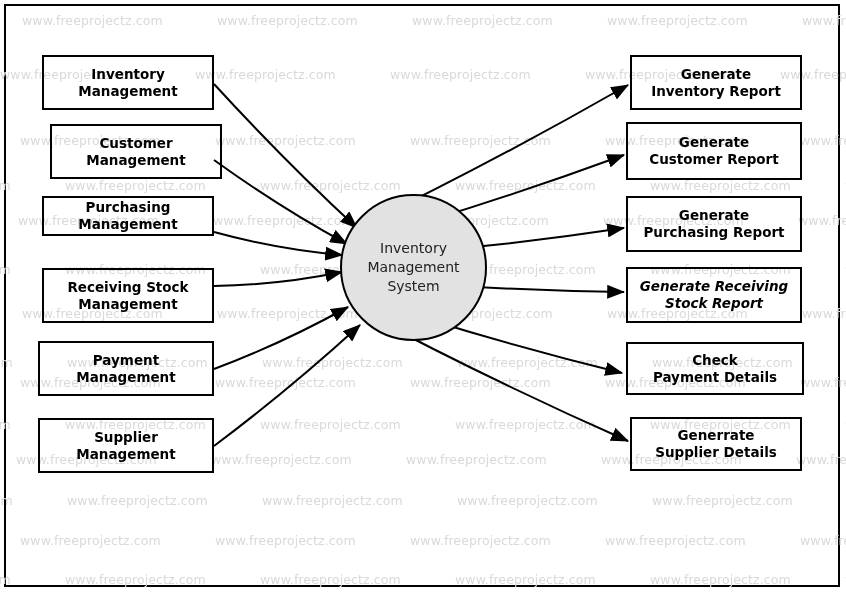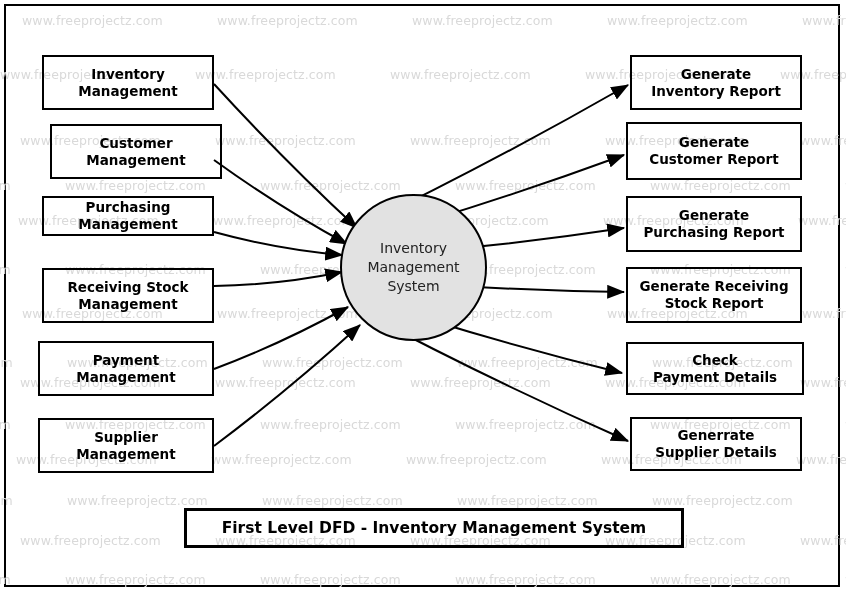--- a/index.html
+++ b/index.html
@@ -257,37 +257,34 @@
 Inventory Report</div>
       </div>
       <div class="node-box" style="left: 626px; top: 122px; width: 176px; height: 58px;">
         <div class="node-label">Generate
 Customer Report</div>
       </div>
       <div class="node-box" style="left: 626px; top: 196px; width: 176px; height: 56px;">
         <div class="node-label">Generate
 Purchasing Report</div>
       </div>
-      <div class="node-box" style="left: 626px; top: 267px; width: 176px; height: 56px;">
+      <div class="node-box" style="left: 626px; top: 267px; width: 176px; height: 56px; font-style: italic;">
         <div class="node-label">Generate Receiving
 Stock Report</div>
       </div>
       <div class="node-box" style="left: 626px; top: 342px; width: 178px; height: 53px;">
         <div class="node-label">Check
 Payment Details</div>
       </div>
       <div class="node-box" style="left: 630px; top: 417px; width: 172px; height: 54px;">
         <div class="node-label">Generrate
 Supplier Details</div>
       </div>
     </div>
 
   <div id="process-circle">
     <div class="circle-label">Inventory
 Management
 System</div>
   </div>
 
-  <div id="caption-box">
-    <div class="caption-label">First Level DFD - Inventory Management System</div>
-  </div>
 
 </div>
 
 </body></html>

